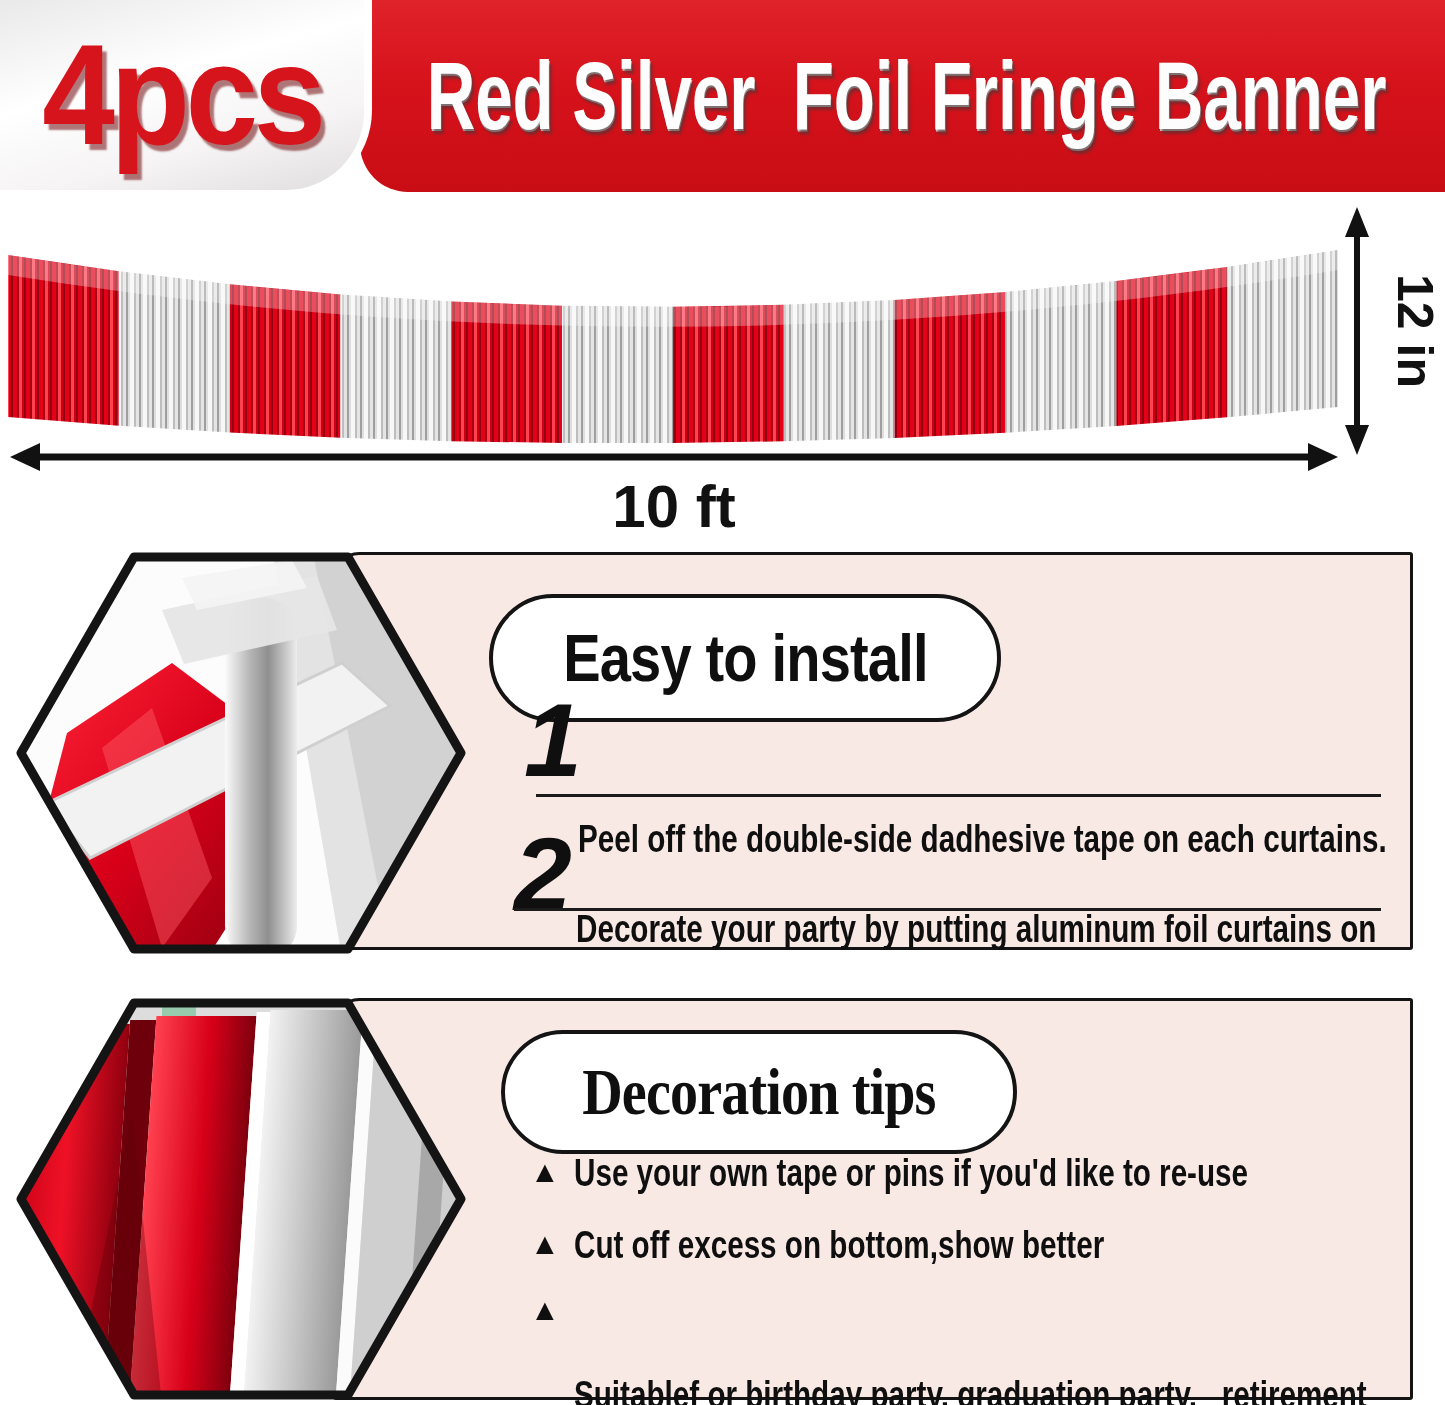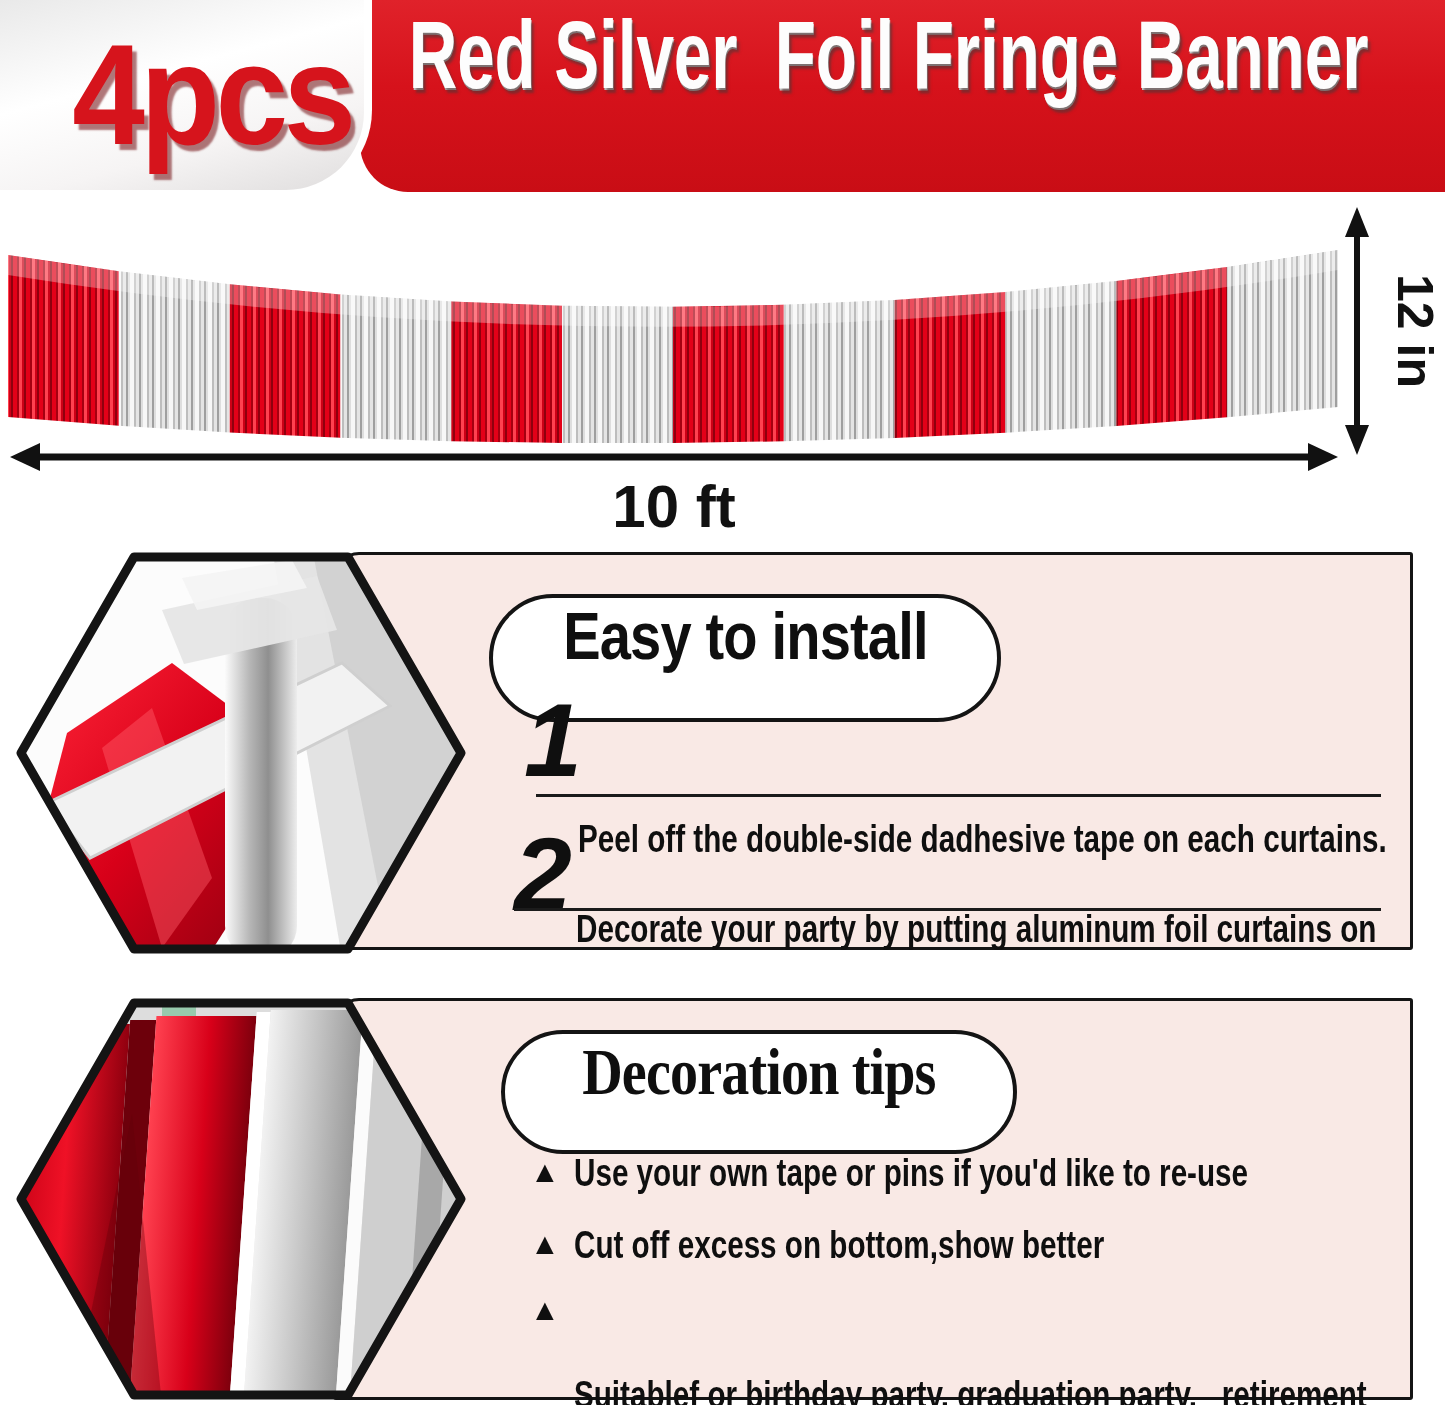--- a/index.html
+++ b/index.html
@@ -3,43 +3,43 @@
 <meta charset="utf-8">
 <style>
   * { margin:0; padding:0; box-sizing:border-box; }
   body { background:#fff; font-family:"Liberation Sans","DejaVu Sans",sans-serif; }
   .page { position:relative; width:1445px; height:1405px; background:#ffffff; overflow:hidden; }
 
   
   .red-banner { position:absolute; left:360px; top:0; width:1085px; height:192px;
     background:linear-gradient(180deg,#e0222a 0%,#d6121b 45%,#c90d15 100%);
     border-bottom-left-radius:48px; }
-  .header-title-wrap { position:absolute; left:352px; top:0; width:1073px; height:192px;
-    display:flex; align-items:flex-start; justify-content:center; }
+  .header-title-wrap { position:absolute; left:370px; top:0; width:1073px; height:192px;
+    display:flex; align-items:center; justify-content:center; }
   .header-title { font-size:96px; font-weight:900; color:#fdfdfd; white-space:pre;
     letter-spacing:0px; transform:scaleX(.70); transform-origin:center;
     text-shadow:4px 5px 3px rgba(75,55,55,.6), 1px 2px 0 #c9c9c9; }
   .white-tab-outer { position:absolute; left:0; top:0; width:372px; height:198px;
     background:#ffffff; border-bottom-right-radius:88px; }
   .white-tab { position:absolute; left:0; top:0; width:364px; height:190px;
     background:linear-gradient(165deg,#e9e9e9 0%,#ffffff 40%,#f6f4f4 70%,#dfdddd 100%);
-    border-bottom-right-radius:78px; display:flex; align-items:center; justify-content:flex-end; }
+    border-bottom-right-radius:78px; display:flex; align-items:center; justify-content:center; }
   .count-label { font-size:142px; font-weight:900; color:#d6141c; letter-spacing:-5px;
     transform:scaleX(.92); text-shadow:5px 6px 2px rgba(112,10,13,.55); }
 
   
   .garland-svg { position:absolute; left:0; top:195px; }
 
   
   .panel { position:absolute; background:#f9e9e5; border:3px solid #141414; }
   .panel-install { left:333px; top:552px; width:1080px; height:398px; border-radius:26px 3px 3px 3px; }
   .panel-tips { left:333px; top:998px; width:1080px; height:402px; border-radius:26px 3px 3px 3px; }
 
   .pill { position:absolute; background:#ffffff; border:4px solid #141414; border-radius:90px;
-    display:flex; align-items:flex-start; justify-content:center; }
+    display:flex; align-items:center; justify-content:center; }
   .pill-install { left:489px; top:594px; width:512px; height:128px; }
   .pill-tips { left:501px; top:1030px; width:516px; height:124px;font-family:Liberation Serif, serif; }
   .pill span { font-size:66px; font-weight:900; color:#0f0f0f; letter-spacing:-1px;
     transform:scaleX(.85); white-space:pre; }
 
   .step-num { position:absolute; font-size:104px; line-height:96px; font-weight:900;
     font-style:italic; color:#0f0f0f; }
   .num-1 { left:524px; top:692px; }
   .num-2 { left:514px; top:826px; }
 

